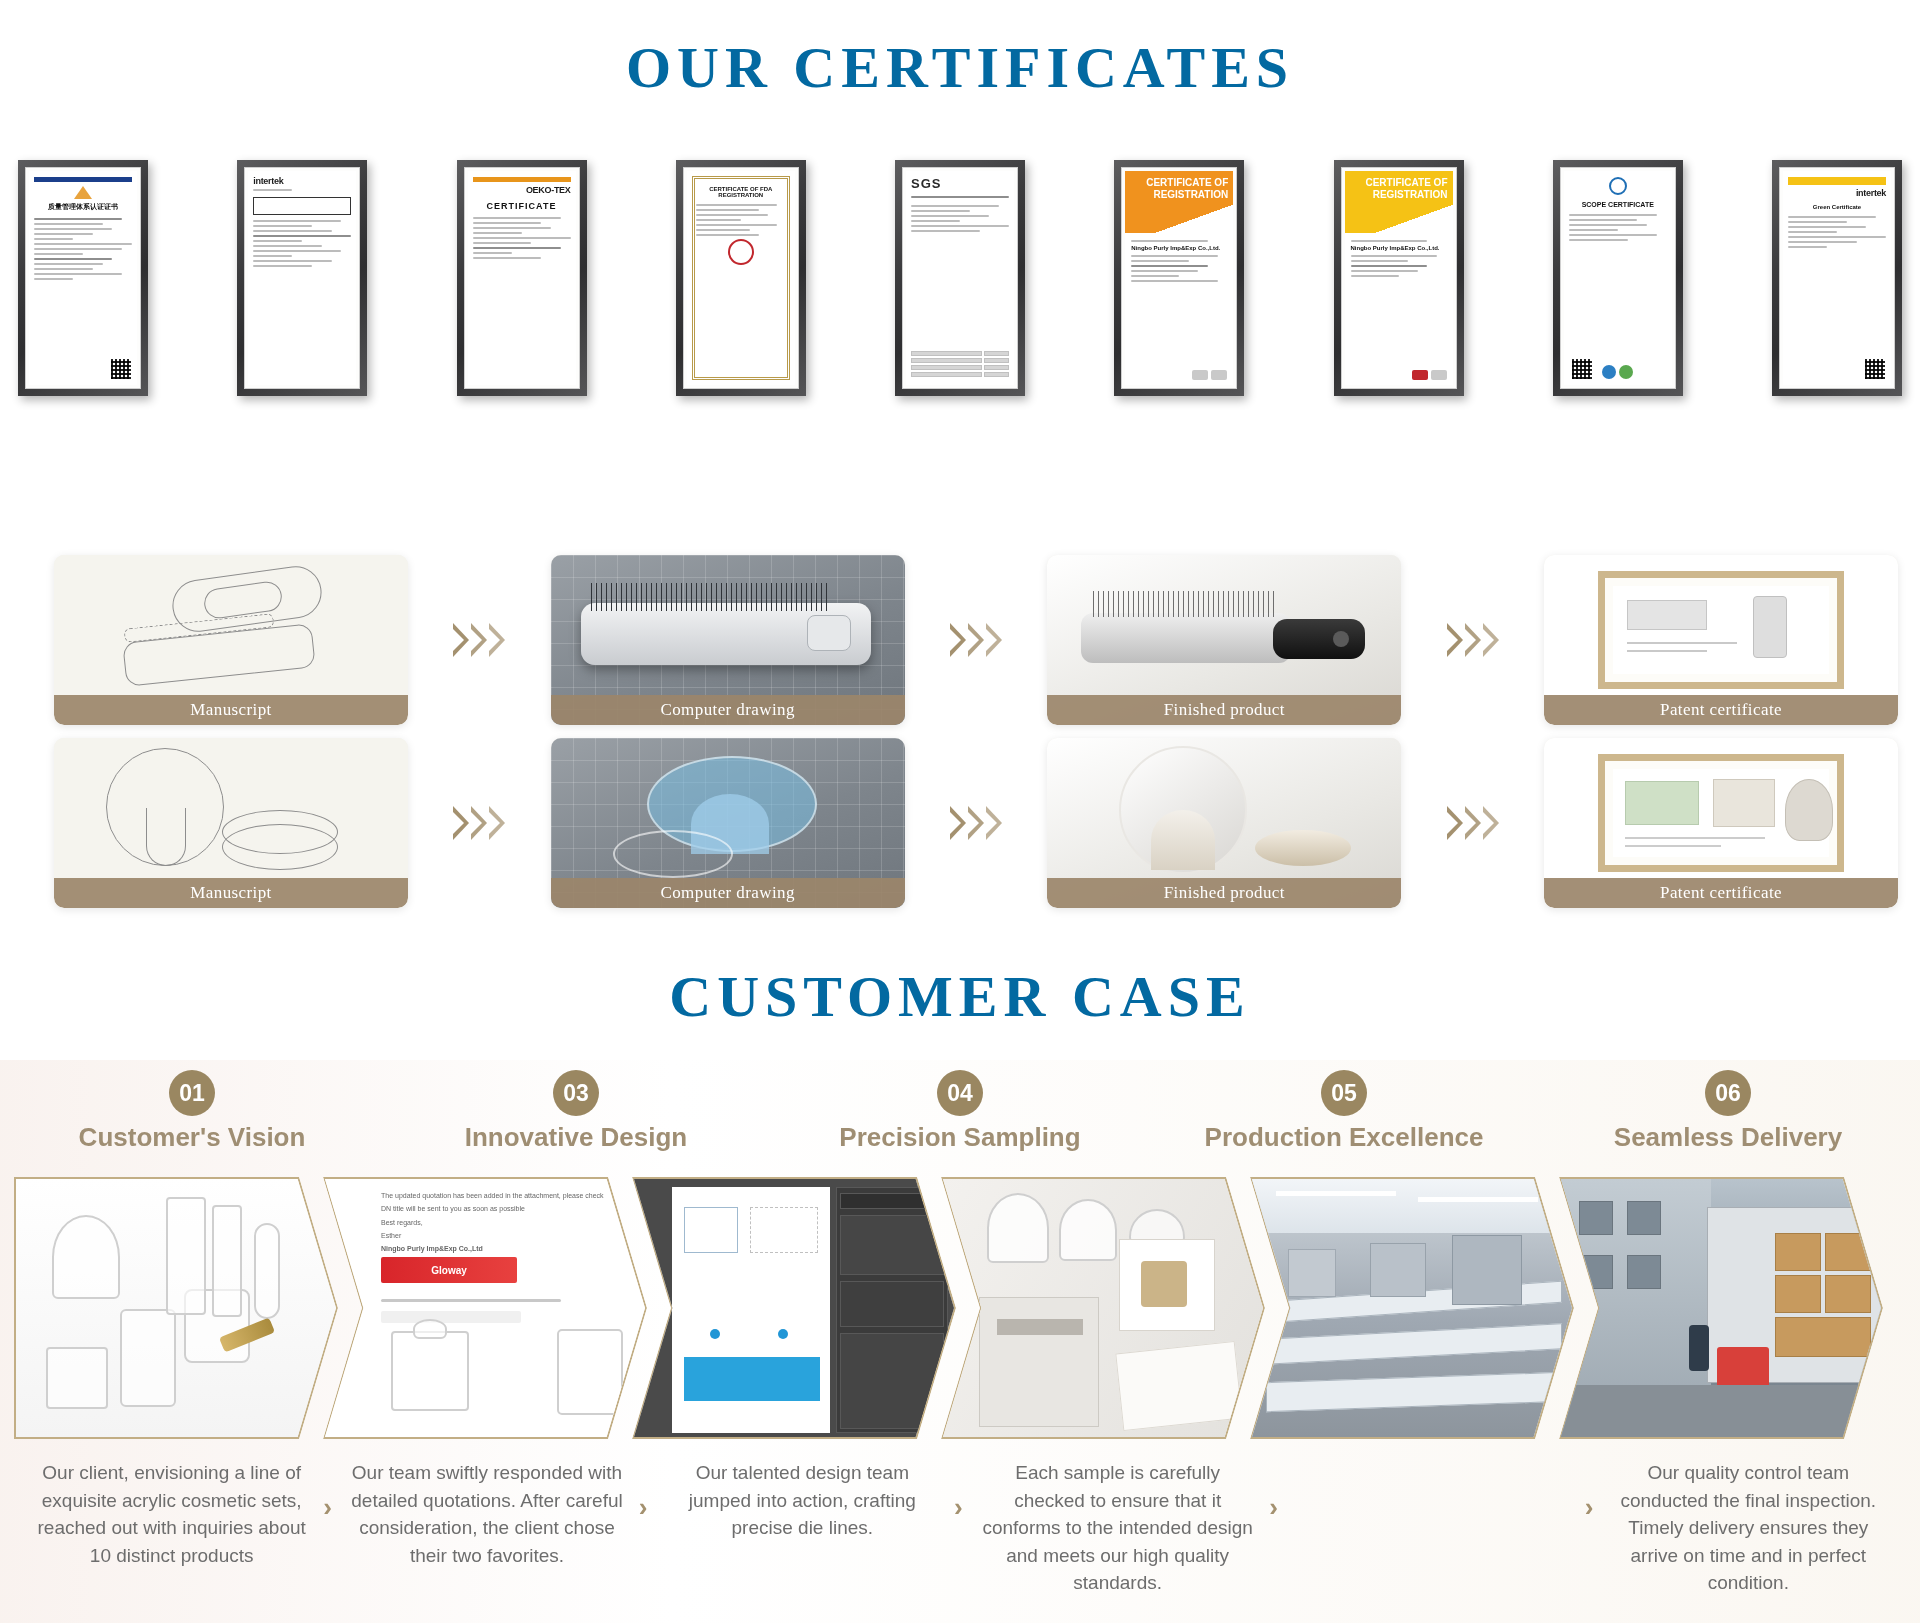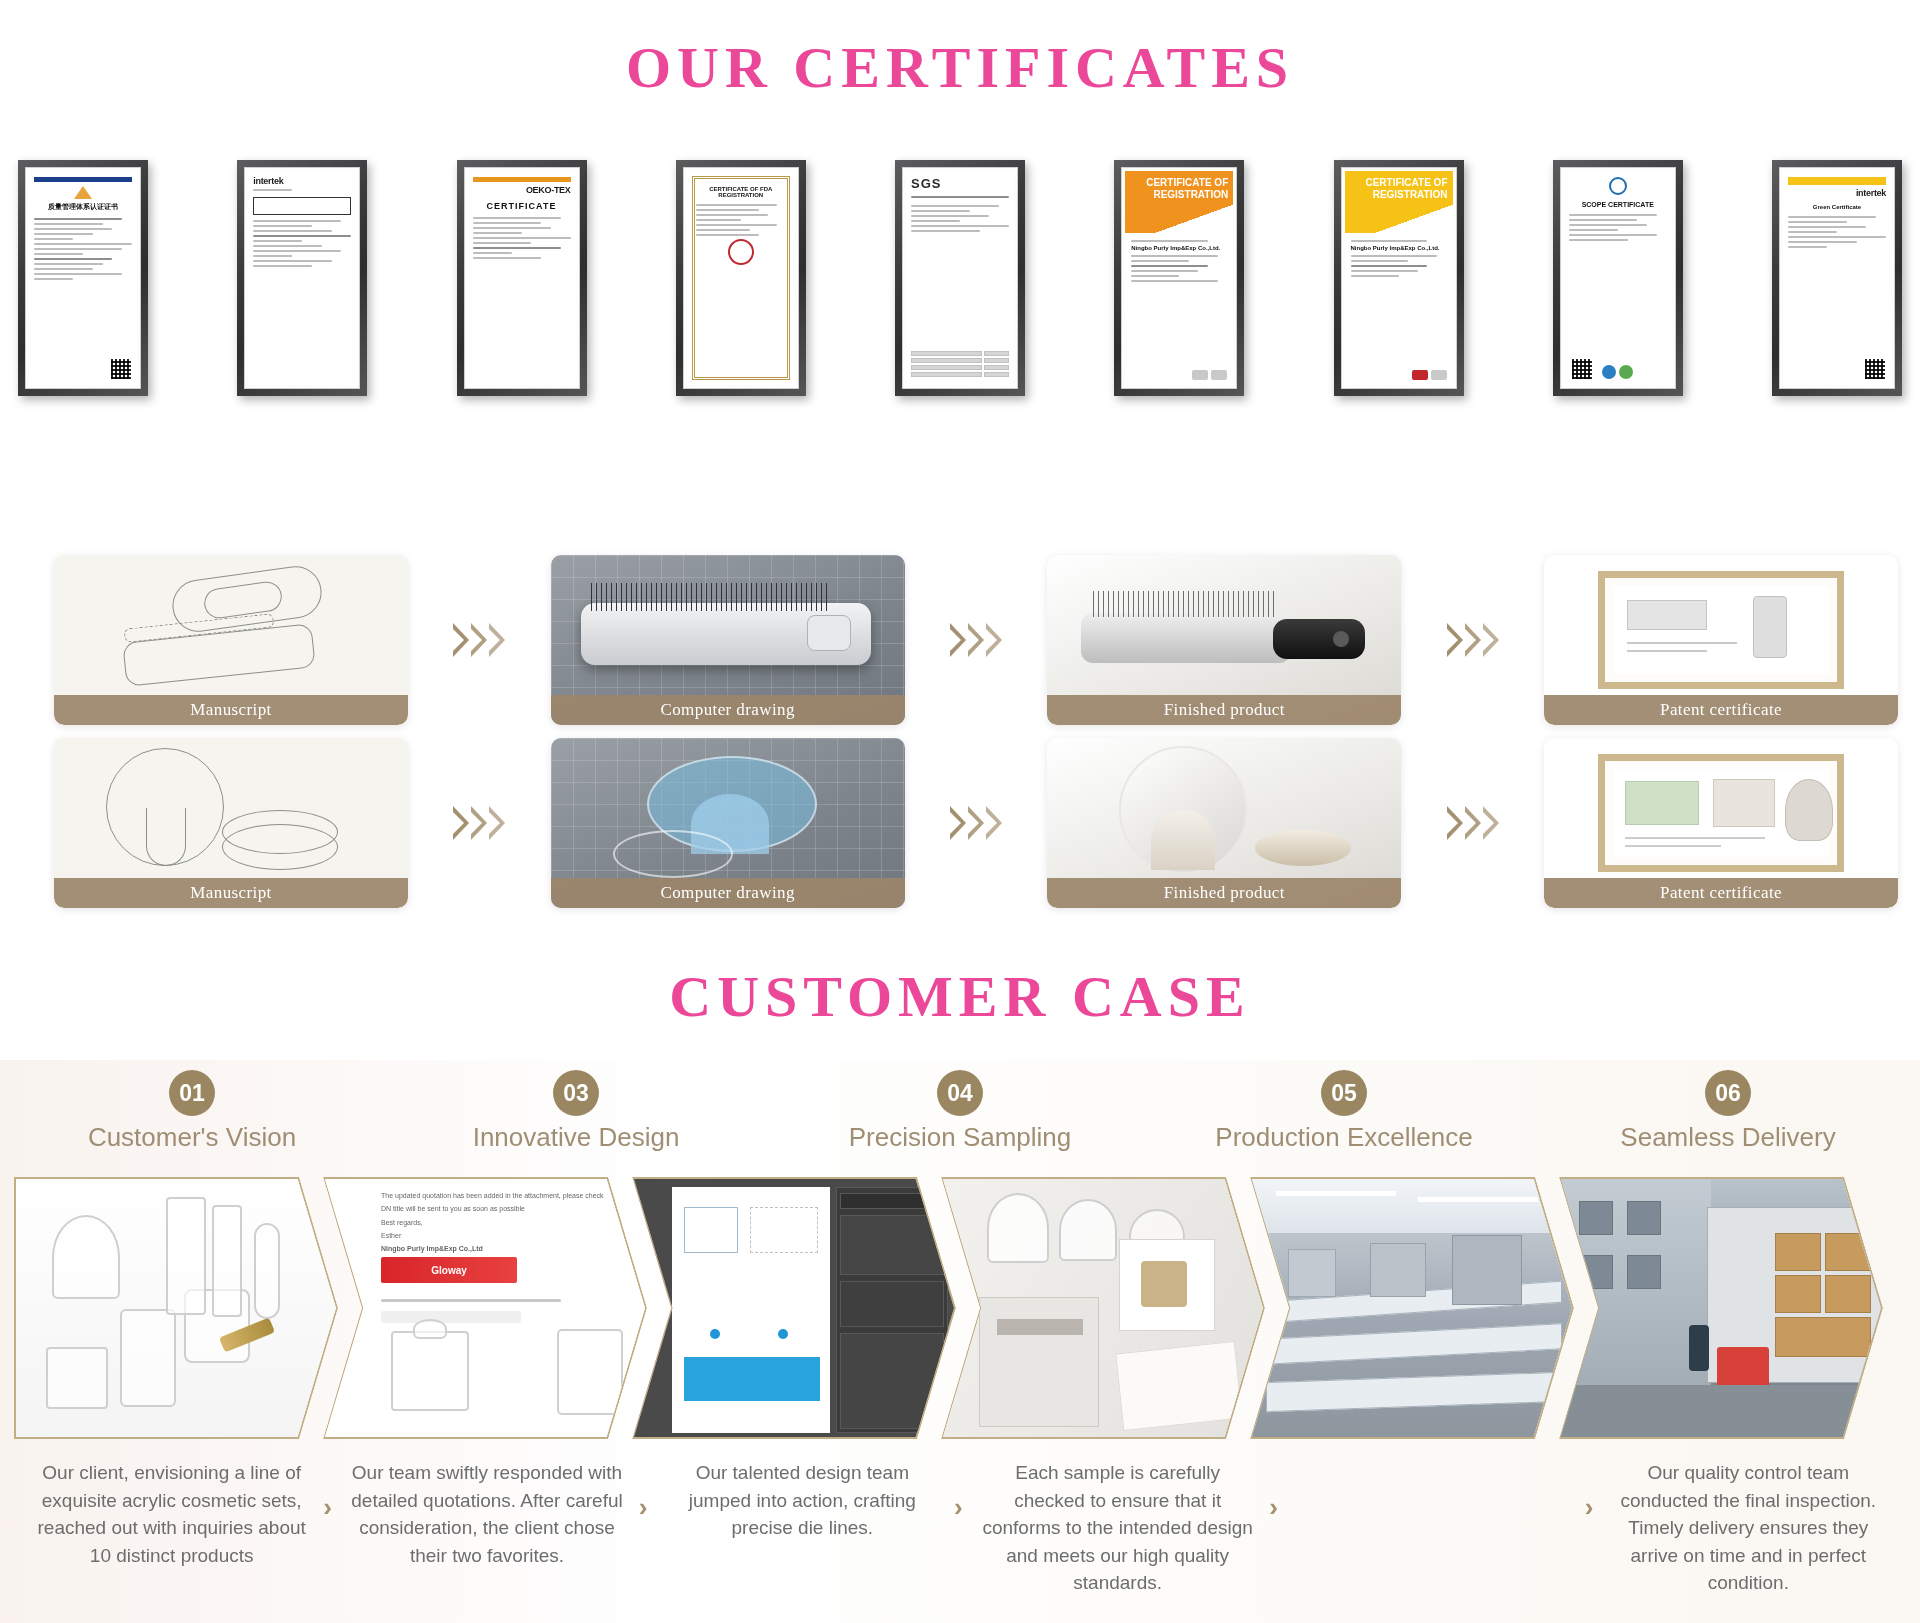--- a/index.html
+++ b/index.html
@@ -10,21 +10,21 @@
     font-family: "Liberation Sans", sans-serif;
     overflow: hidden;
     position: relative;
   }
 
   
   .section-title {
     text-align: center;
     font-family: "Liberation Serif", serif;
     font-weight: bold;
-    color: #ec4899;
+    color: #0369a1;
     letter-spacing: 6px;
   }
   #title-certificates { font-size: 58px; padding-top: 36px; line-height: 1.1; }
   #title-patent       { font-size: 58px; padding-top: 8px; line-height: 1.1; }
   #title-customer     { font-size: 58px; padding-top: 10px; line-height: 1.1; }
 
   
   #certificates-row {
     position: absolute;
     left: 0; top: 160px;
@@ -199,21 +199,21 @@
   .step-head { flex:1 1 0; position:relative; text-align:center; }
   .step-badge {
     width: 46px; height: 46px; border-radius: 50%;
     background: #9a8761; color:#fff;
     font-family: "Liberation Sans", sans-serif;
     font-weight: bold; font-size: 23px;
     display:flex; align-items:center; justify-content:center;
     margin: 0 auto 6px;
   }
   .step-title {
-    font-size: 26px; color:#9f8e73; font-weight: normal;
+    font-size: 26px; color:#9f8e73; font-weight: bold;
     white-space: nowrap;
   }
   #panels-row {
     position:absolute; left:14px; top: 222px; width: 1892px; height: 262px;
     display:flex;
   }
   .panel {
     position: relative;
     width: 324px; height: 262px;
     margin-right: -15px;

